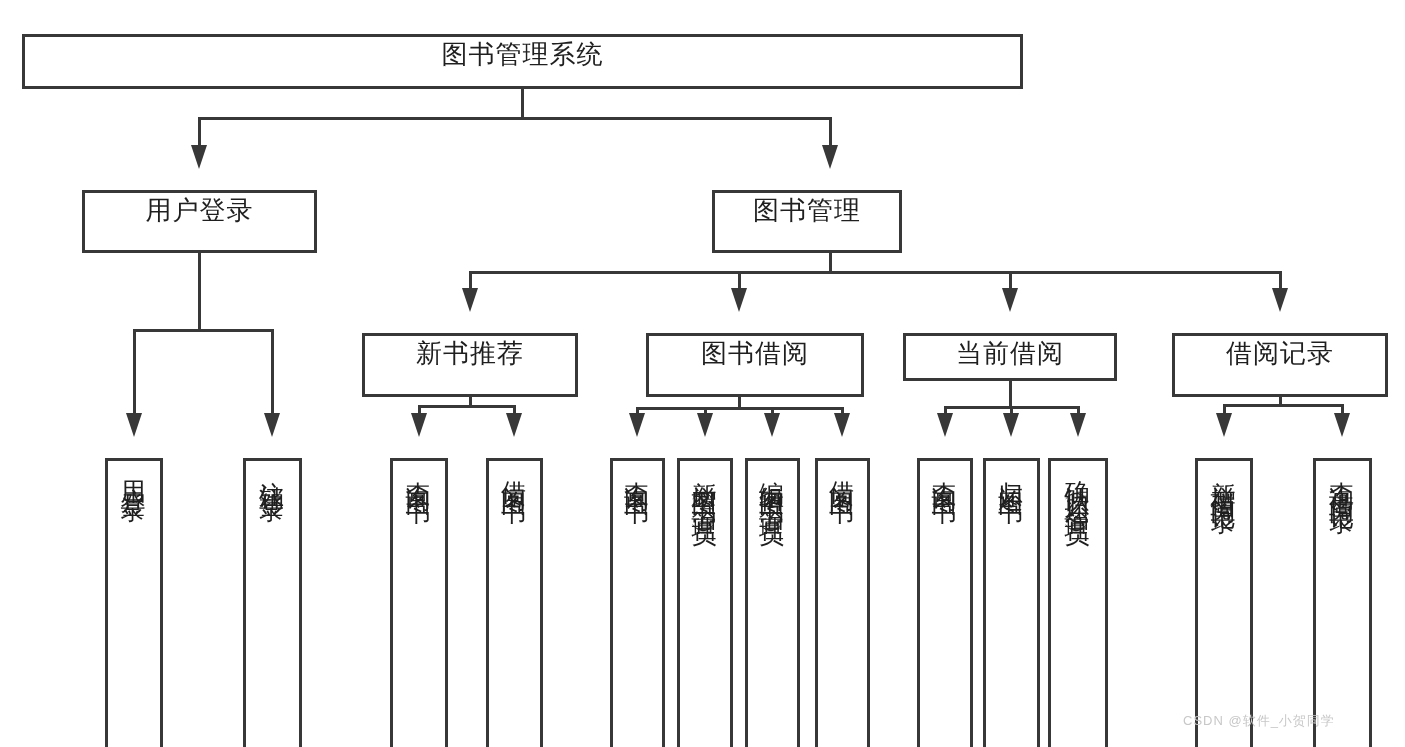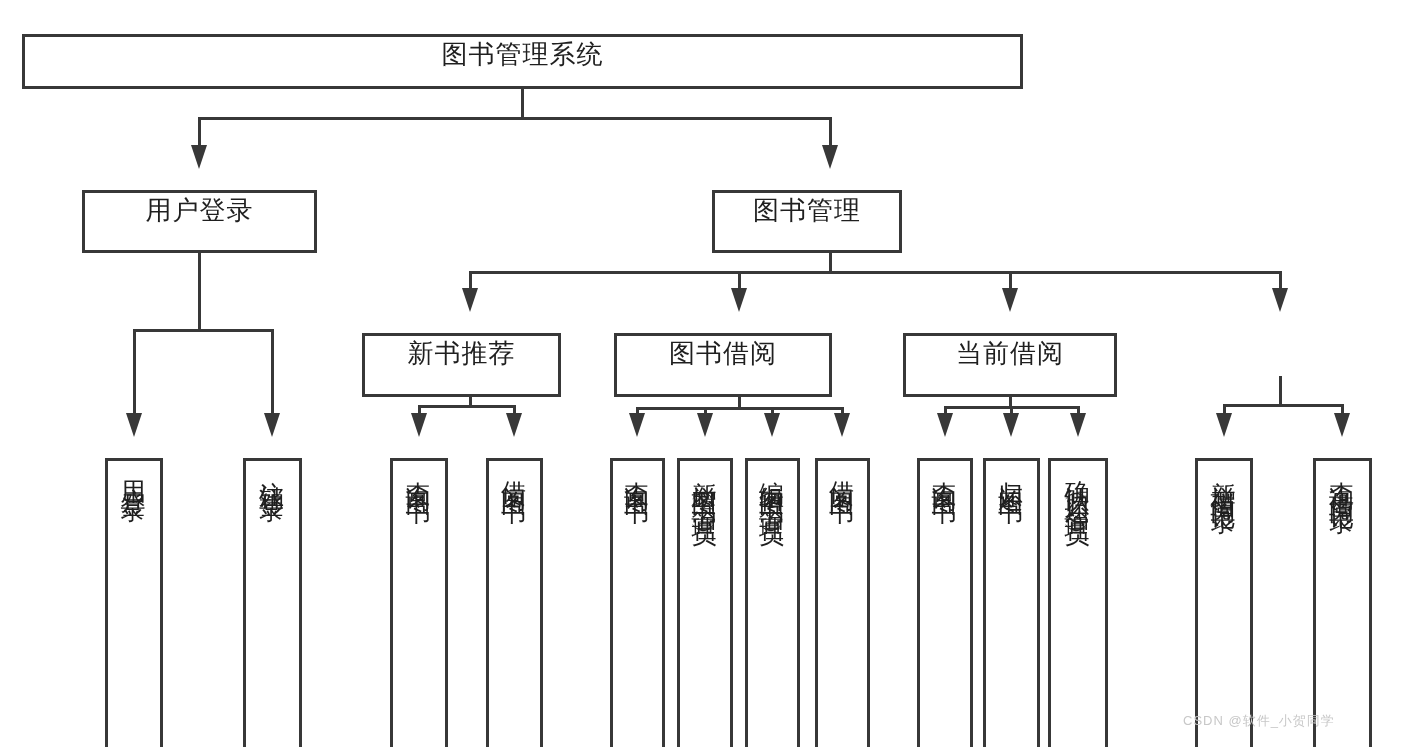--- a/index.html
+++ b/index.html
@@ -67,28 +67,31 @@
   <div id="watermark">CSDN @软件_小贺同学</div>
 <div class="node h" style="left: 22px; top: 13px; width: 1001px; height: 55px;">
       <span>图书管理系统</span>
     </div>
     <div class="node h" style="left: 82px; top: 169px; width: 235px; height: 63px;">
       <span>用户登录</span>
     </div>
     <div class="node h" style="left: 712px; top: 169px; width: 190px; height: 63px;">
       <span>图书管理</span>
     </div>
-    <div class="node h" style="left: 362px; top: 312px; width: 199px; height: 64px;">
+    <div class="node h" style="left: 362px; top: 312px; width: 216px; height: 64px;">
       <span>新书推荐</span>
     </div>
-    <div class="node h" style="left: 614px; top: 312px; width: 218px; height: 64px;">
+    <div class="node h" style="left: 646px; top: 312px; width: 218px; height: 64px;">
       <span>图书借阅</span>
     </div>
-    <div class="node h" style="left: 903px; top: 312px; width: 214px; height: 64px;">
+    <div class="node h" style="left: 903px; top: 312px; width: 214px; height: 48px;">
       <span>当前借阅</span>
+    </div>
+    <div class="node h" style="left: 1172px; top: 312px; width: 216px; height: 64px;">
+      <span>借阅记录</span>
     </div>
     <div class="node v" style="left: 105px; top: 437px; width: 58px; height: 298px;">
       <span>用户登录</span>
     </div>
     <div class="node v" style="left: 243px; top: 437px; width: 59px; height: 298px;">
       <span>注销登录</span>
     </div>
     <div class="node v" style="left: 390px; top: 437px; width: 58px; height: 298px;">
       <span>查询图书</span>
     </div>

